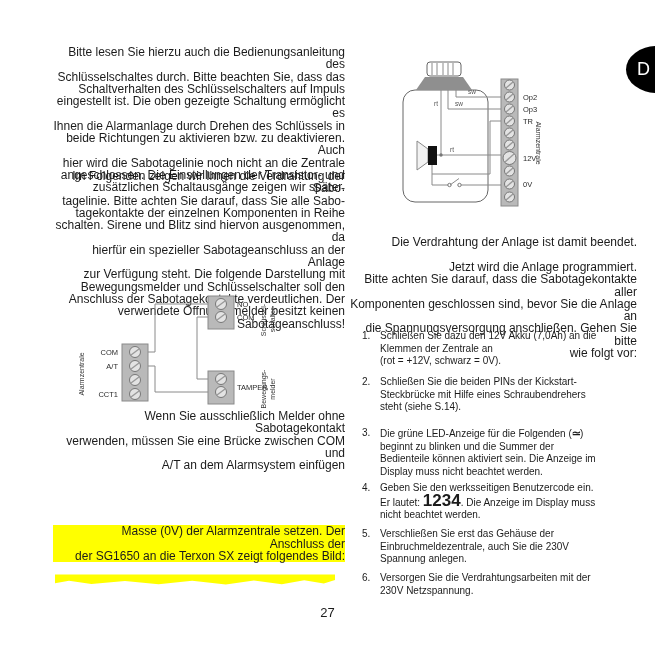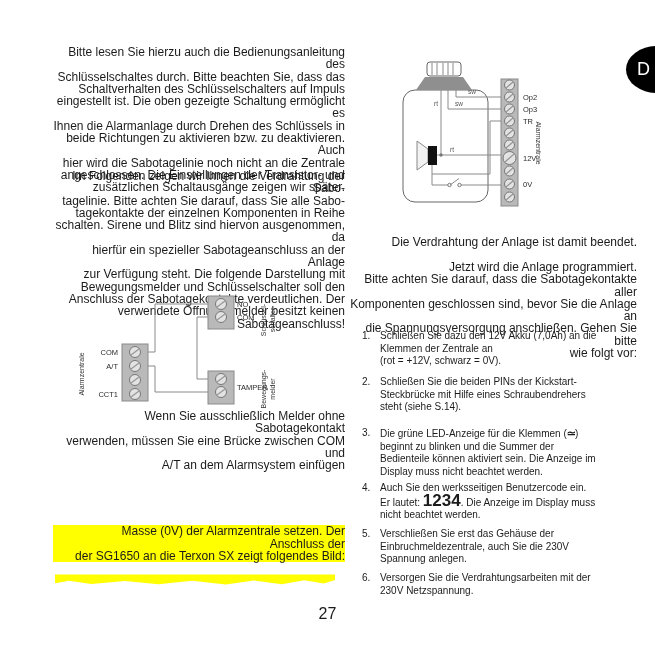--- a/index.html
+++ b/index.html
@@ -9,21 +9,21 @@
   .c1{left:53px;width:292px;}
   .c2{left:345px;width:292px;}
   .hl{background:#ffff00;padding-left:20px;}
   .hl-bar{height:11px;width:280px;margin-left:2px;background:#ffff00;
           clip-path:polygon(0 0,100% 0,100% 50%,96% 82%,89% 52%,81% 88%,71% 55%,61% 90%,49% 58%,37% 88%,25% 60%,13% 86%,5% 58%,0 80%);}
   .li{position:absolute;left:362px;width:272px;font-size:10px;line-height:12.55px;}
   .num{position:absolute;left:0;top:0;}
   .itxt{display:block;margin-left:18px;white-space:pre-line;}
   .sym{font-weight:bold;font-size:11px;letter-spacing:-1px;}
   .code{font-weight:bold;font-size:17px;}
-  .pageno{position:absolute;left:300px;top:605px;width:55px;text-align:center;font-size:16px;}
+  .pageno{position:absolute;left:300px;top:605px;width:55px;text-align:center;font-size:13px;}
   .dtab{position:absolute;left:626px;top:46px;width:62px;height:47px;background:#000;
         border-top-left-radius:50% 50%;border-bottom-left-radius:50% 50%;
         color:#fff;font-size:18px;line-height:47px;padding-left:11px;box-sizing:border-box;}
   svg{position:absolute;}
   svg text{font-family:"Liberation Sans",sans-serif;fill:#2a2a2a;}
   .tlab{font-size:7.5px;}
   .wlab{font-size:6.5px;fill:#555;}
   .vlab{font-size:7px;fill:#333;}
   .plate{fill:#b9b9b9;stroke:#8a8a8a;stroke-width:1;}
   .screw{fill:#e3e3e3;stroke:#777;stroke-width:1;}
@@ -234,28 +234,28 @@
 (rot = +12V, schwarz = 0V).</span>
   </div>
   <div class="li" style="top:376px">
     <span class="num">2.</span>
     <span class="itxt">Schließen Sie die beiden PINs der Kickstart-
 Steckbrücke mit Hilfe eines Schraubendrehers
 steht (siehe S.14).</span>
   </div>
   <div class="li" style="top:427px">
     <span class="num">3.</span>
-    <span class="itxt"><span>Die grüne LED-Anzeige für die Klemmen (</span><span class="sym">≃</span><span>)
+    <span class="itxt"><span>Die grüne LED-Anzeige für die Folgenden (</span><span class="sym">≃</span><span>)
 beginnt zu blinken und die Summer der
 Bedienteile können aktiviert sein. Die Anzeige im
 Display muss nicht beachtet werden.</span></span>
   </div>
   <div class="li" style="top:482px">
     <span class="num">4.</span>
-    <span class="itxt"><span>Auch Sie den werksseitigen Benutzercode ein.
+    <span class="itxt"><span>Geben Sie den werksseitigen Benutzercode ein.
 Er lautet: </span><span class="code">1234</span><span>. Die Anzeige im Display muss
 nicht beachtet werden.</span></span>
   </div>
   <div class="li" style="top:528px">
     <span class="num">5.</span>
     <span class="itxt">Verschließen Sie erst das Gehäuse der
 Einbruchmeldezentrale, auch Sie die 230V
 Spannung anlegen.</span>
   </div>
   <div class="li" style="top:572px">

